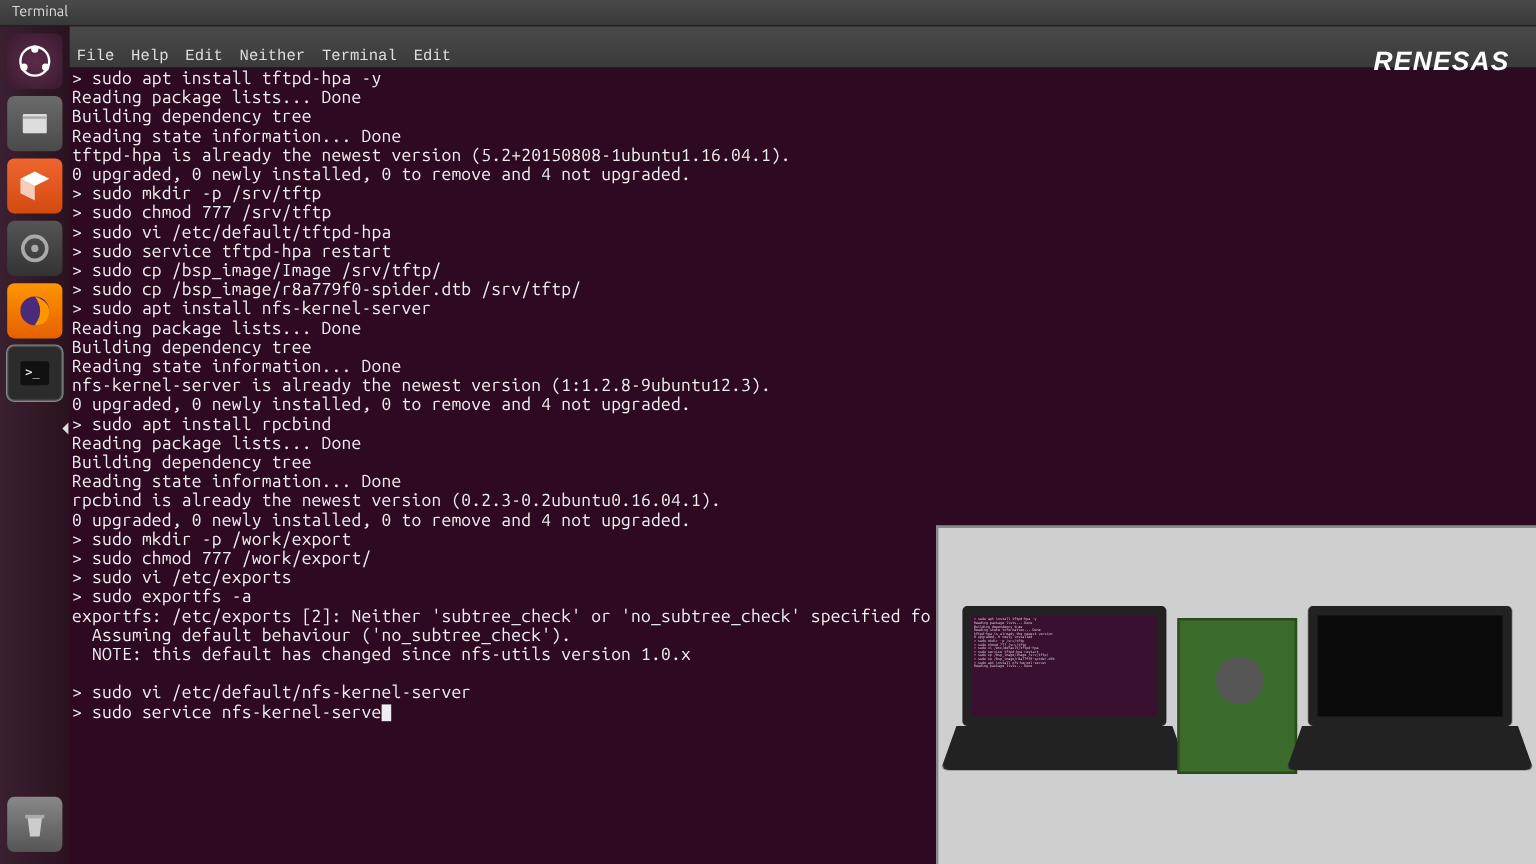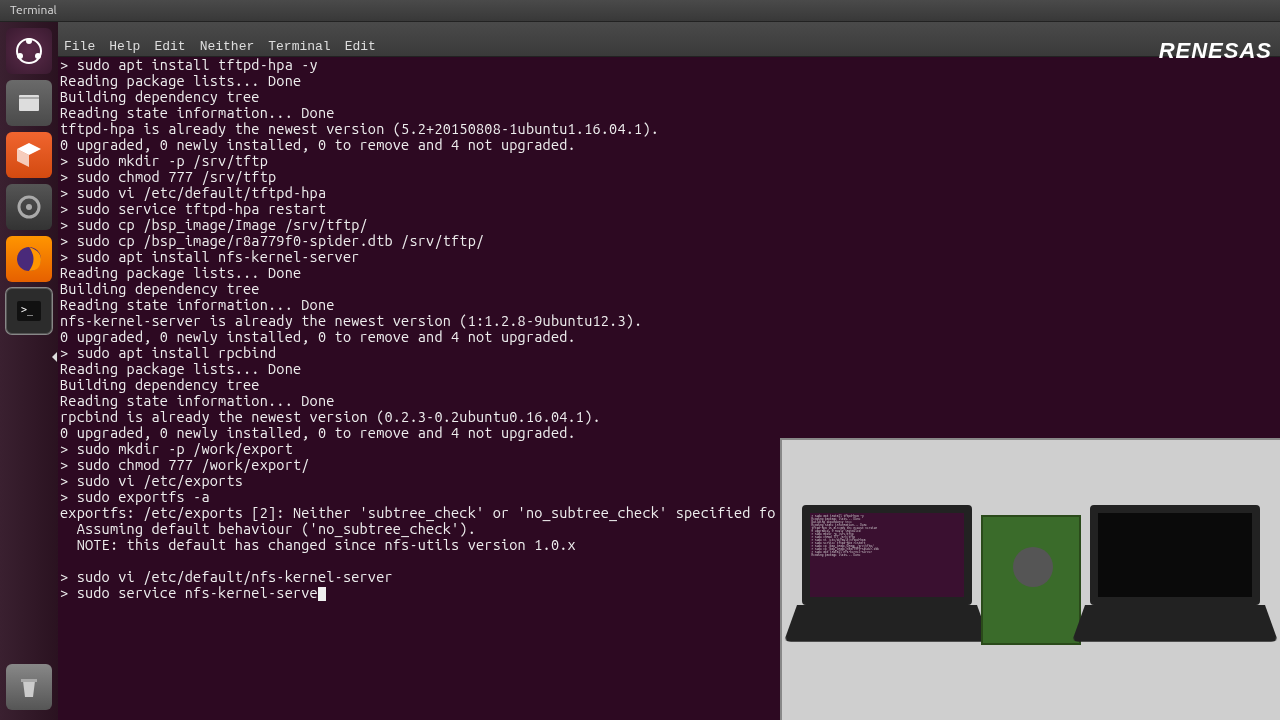--- a/index.html
+++ b/index.html
@@ -97,21 +97,21 @@
   .cursor-block {
     display: inline-block;
     width: 8px;
     height: 14px;
     background: #eee;
     vertical-align: text-bottom;
   }
   .logo {
     position: absolute;
     top: 38px;
-    right: 8px;
+    right: 22px;
     color: #fff;
     font-family: Arial, sans-serif;
     font-size: 22px;
     font-weight: bold;
     letter-spacing: 1px;
     font-style: italic;
   }
   .pip {
     position: absolute;
     right: 0;

